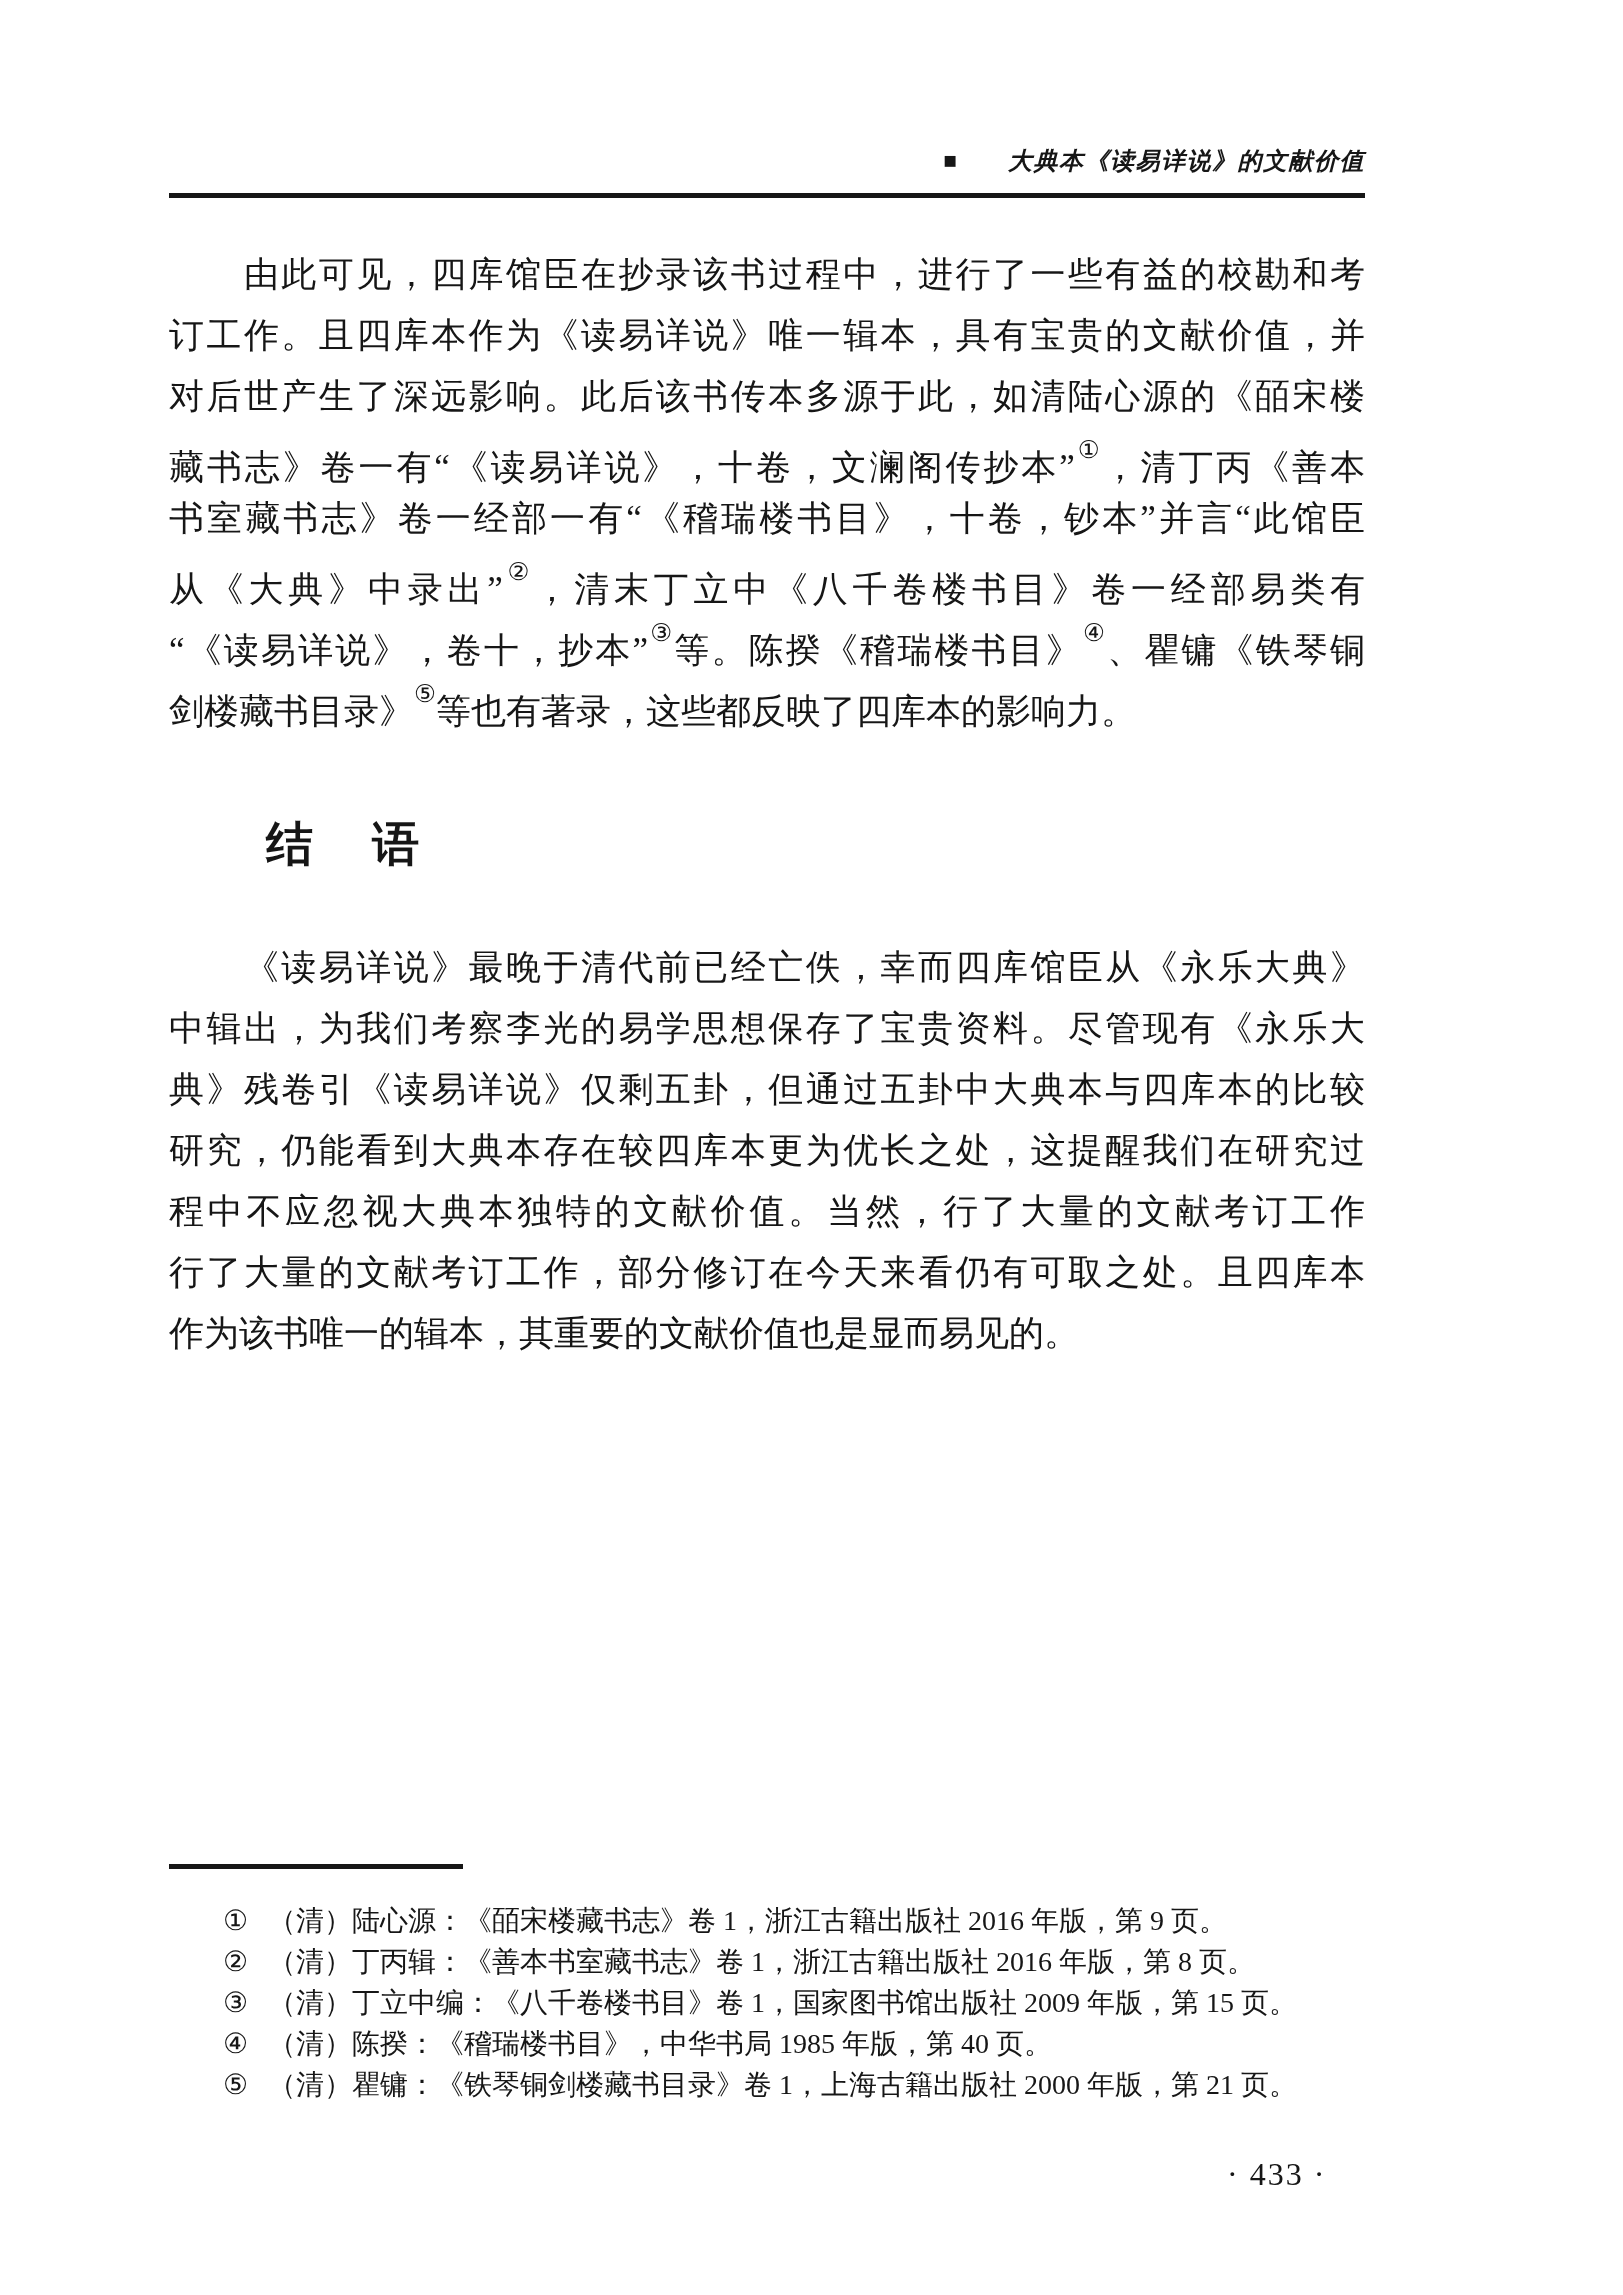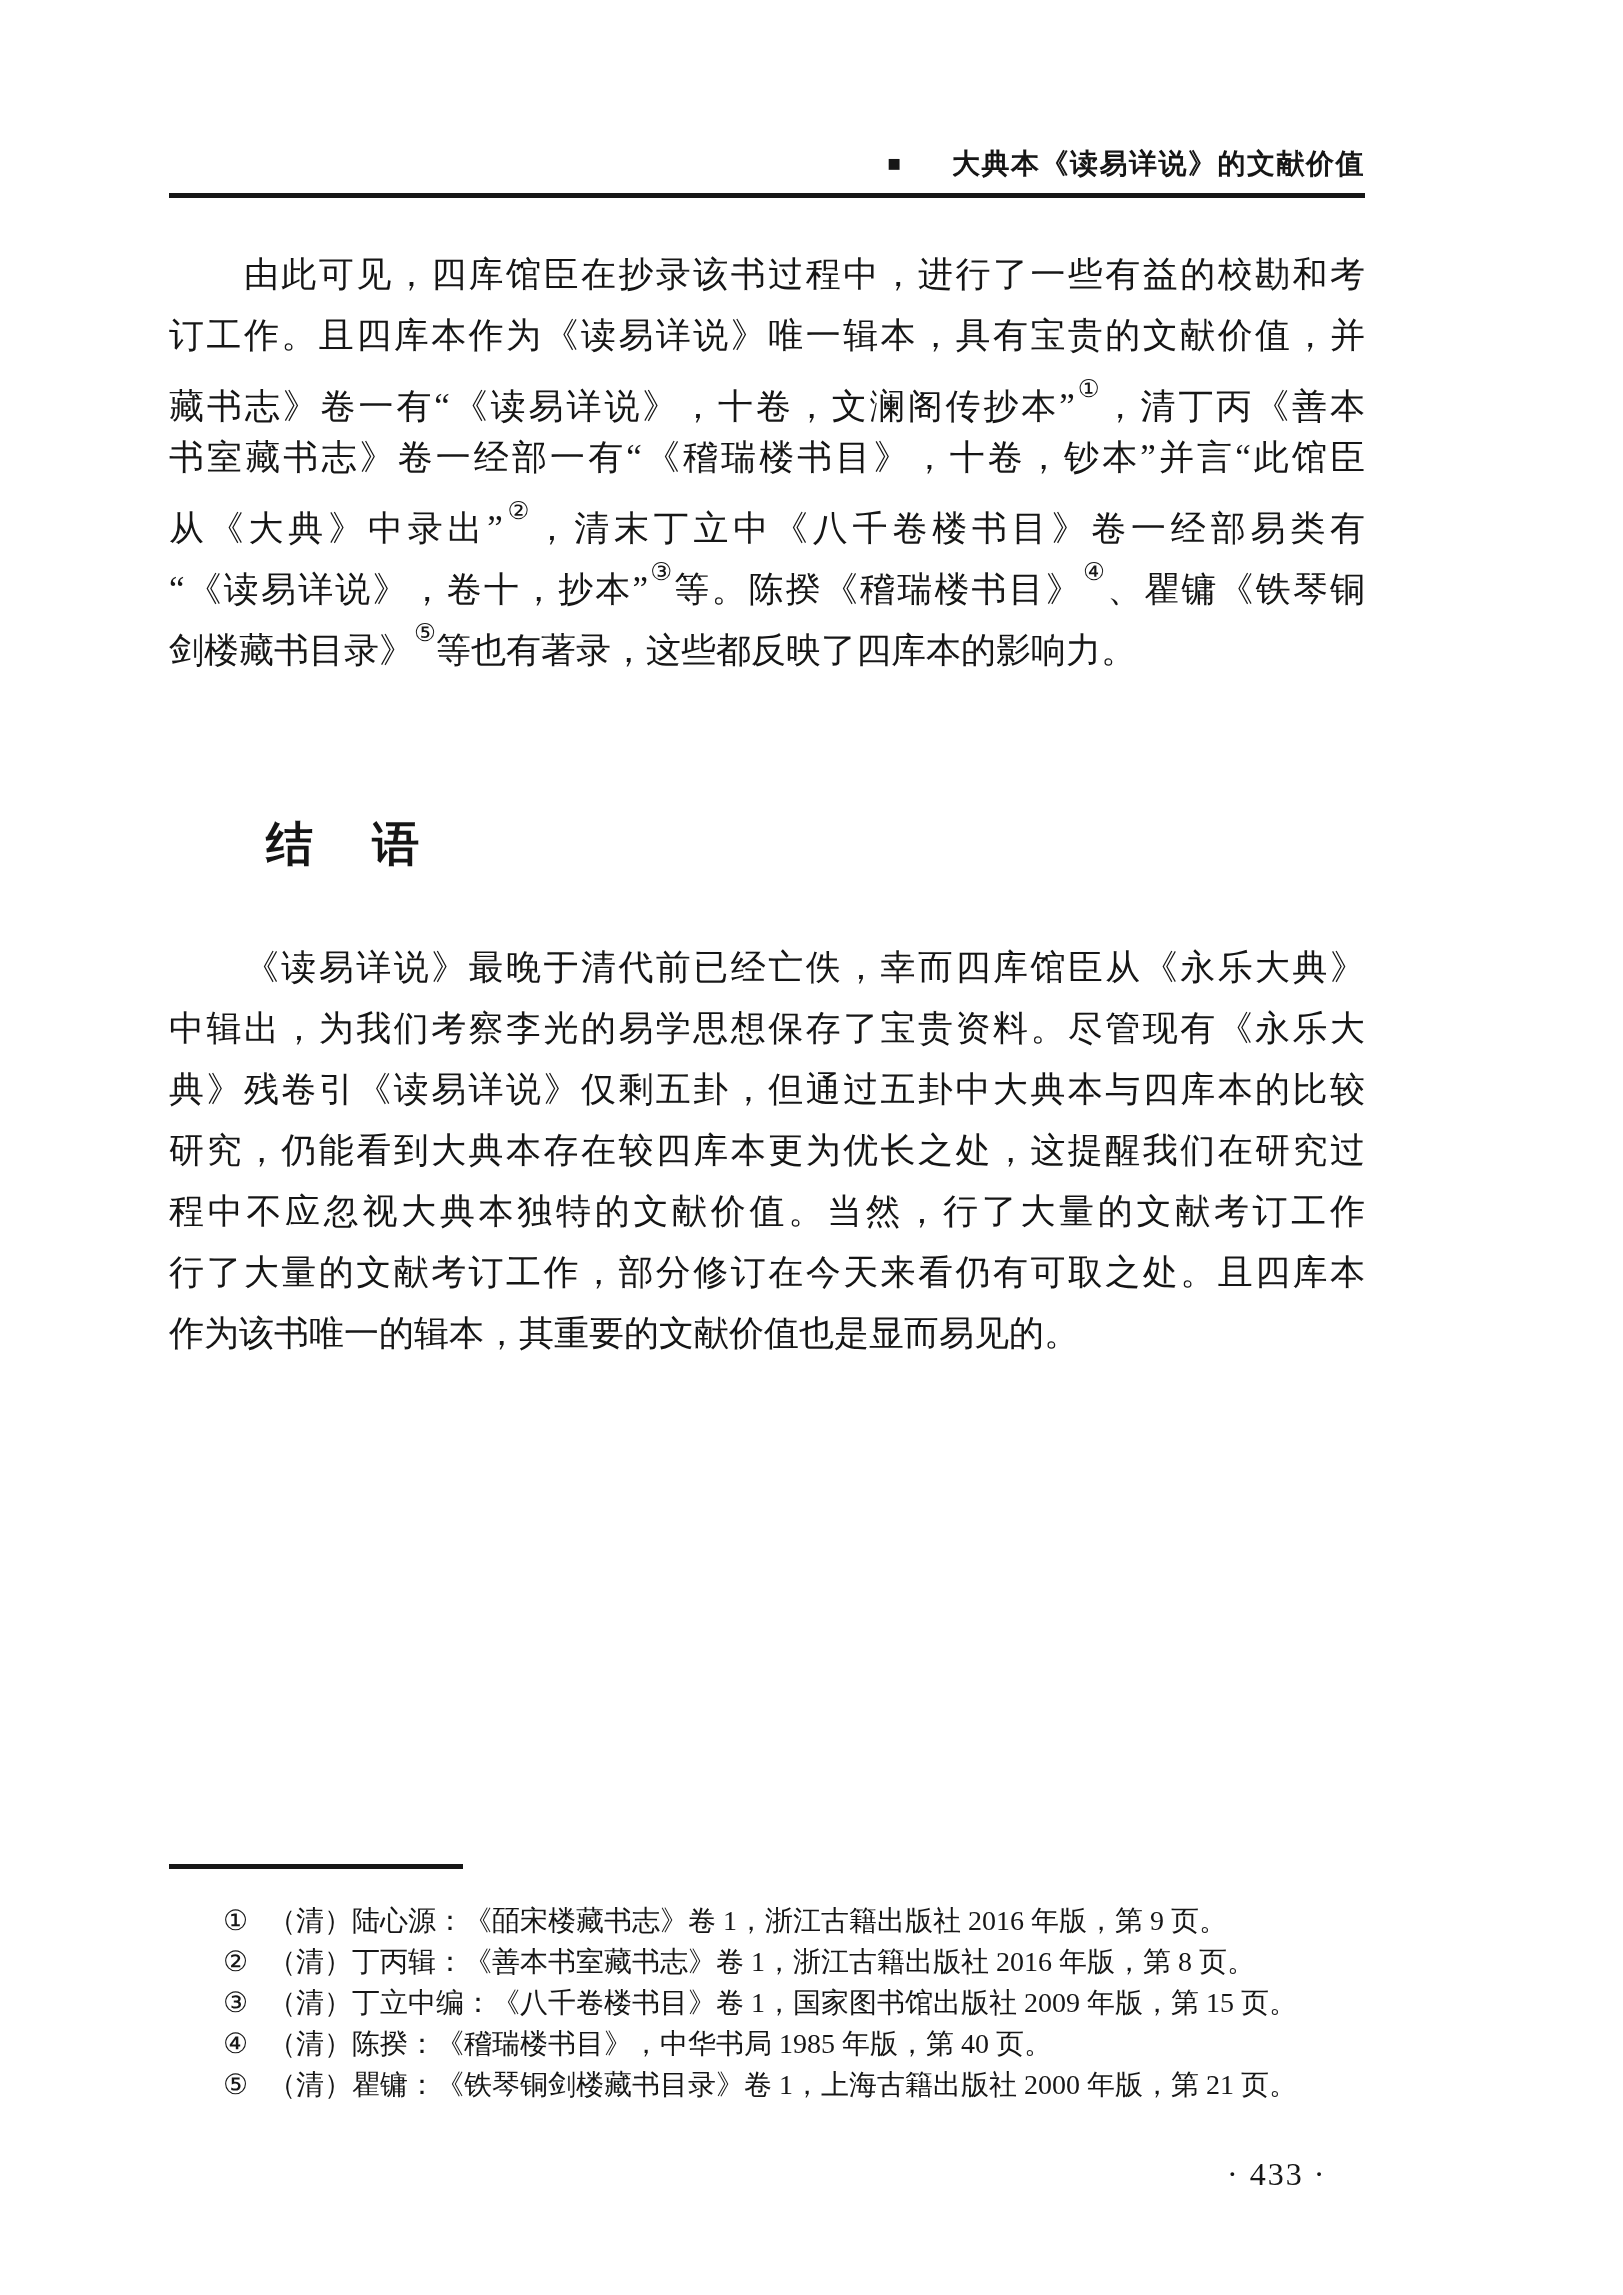--- a/index.html
+++ b/index.html
@@ -9,21 +9,21 @@
     overflow:hidden;
   }
 
   
   .hdr {
     position:absolute; top:145px; left:169px; width:1196px;
     display:flex; justify-content:flex-end; align-items:center; gap:51px;
     font-family:"Liberation Sans","DejaVu Sans",sans-serif; font-weight:bold;
   }
   .hdr-square { font-size:22.5px; line-height:1; }
-  .hdr-title  { font-size:28px; letter-spacing:1.5px; white-space:nowrap; }
+  .hdr-title  { font-size:24px; letter-spacing:1.5px; white-space:nowrap;font-style:italic; }
   .hdr-rule {
     position:absolute; top:193px; left:169px; width:1196px; height:4.6px;
     background:#161616;
   }
 
   
   .para { position:absolute; left:169px; width:1196px; font-size:35px; }
   .para1 { top:244px; }
   .para2 { top:937px; }
   .bodyline {
@@ -62,20 +62,21 @@
 
   <div class="hdr">
     <span class="hdr-square">■</span>
     <span class="hdr-title">大典本《读易详说》的文献价值</span>
   </div>
   <div class="hdr-rule"></div>
 
   <section class="para para1">
       <div class="bodyline">　　由此可见，四库馆臣在抄录该书过程中，进行了一些有益的校勘和考</div>
       <div class="bodyline">订工作。且四库本作为《读易详说》唯一辑本，具有宝贵的文献价值，并</div>
+      <div class="bodyline">对后世产生了深远影响。此后该书传本多源于此，如清陆心源的《皕宋楼</div>
       <div class="bodyline">藏书志》卷一有“《读易详说》，十卷，文澜阁传抄本”<sup class="fnref">①</sup>，清丁丙《善本</div>
       <div class="bodyline">书室藏书志》卷一经部一有“《稽瑞楼书目》，十卷，钞本”并言“此馆臣</div>
       <div class="bodyline">从《大典》中录出”<sup class="fnref">②</sup>，清末丁立中《八千卷楼书目》卷一经部易类有</div>
       <div class="bodyline">“《读易详说》，卷十，抄本”<sup class="fnref">③</sup>等。陈揆《稽瑞楼书目》<sup class="fnref">④</sup>、瞿镛《铁琴铜</div>
       <div class="bodyline lastline">剑楼藏书目录》<sup class="fnref">⑤</sup>等也有著录，这些都反映了四库本的影响力。</div>
     </section>
 
   <h2 class="sec-heading">结　语</h2>
 
   <section class="para para2">

